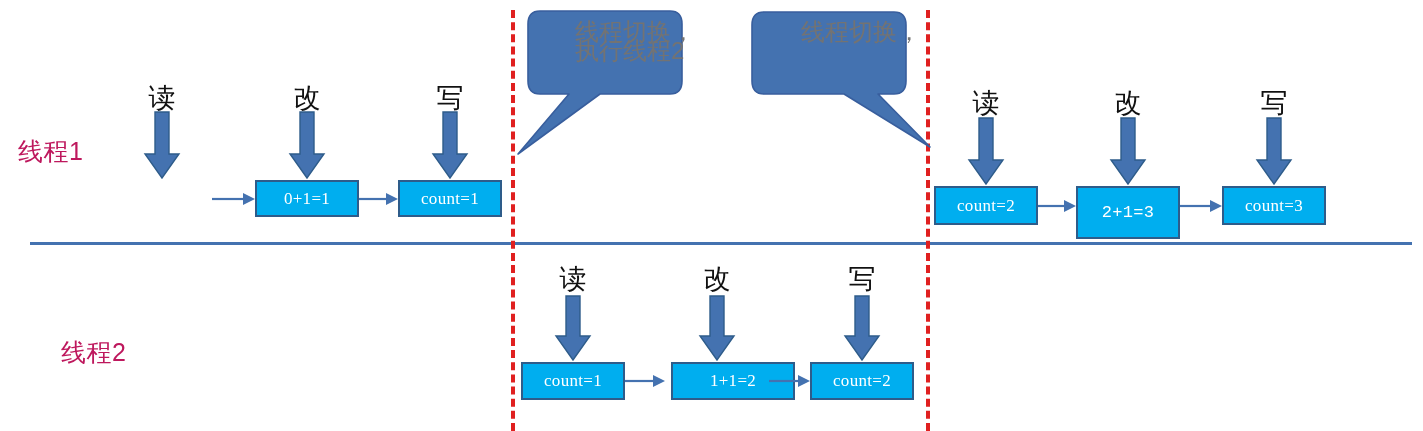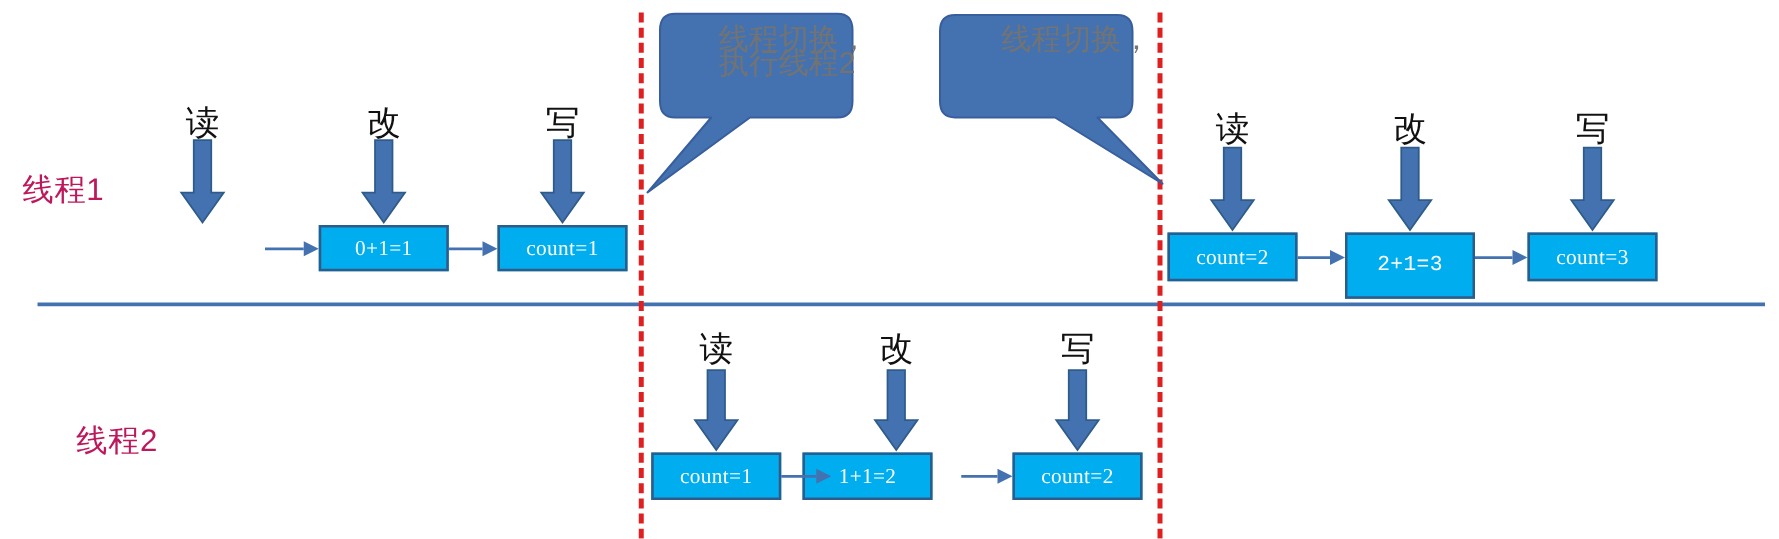--- a/index.html
+++ b/index.html
@@ -139,21 +139,21 @@
     <polygon points="12,0 26,0 26,40 36,40 19,64 2,40 12,40" fill="#4472B0" stroke="#2E5C8A" stroke-width="1.4"></polygon>
   </svg>
   <svg class="down-arrow" style="left:698px;top:296px;" width="38" height="66">
     <polygon points="12,0 26,0 26,40 36,40 19,64 2,40 12,40" fill="#4472B0" stroke="#2E5C8A" stroke-width="1.4"></polygon>
   </svg>
   <svg class="down-arrow" style="left:843px;top:296px;" width="38" height="66">
     <polygon points="12,0 26,0 26,40 36,40 19,64 2,40 12,40" fill="#4472B0" stroke="#2E5C8A" stroke-width="1.4"></polygon>
   </svg>
 
   <div class="value-box" style="left:521px;top:362px;width:104px;height:38px;">count=1</div>
-  <div class="value-box" style="left:642px;top:362px;width:104px;height:38px;">1+1=2</div>
+  <div class="value-box" style="left:671px;top:362px;width:124px;height:38px;">1+1=2</div>
   <div class="value-box" style="left:810px;top:362px;width:104px;height:38px;">count=2</div>
 
   <svg class="flow-arrow" style="left:625px;top:373px;" width="40" height="16">
     <line x1="0" y1="8" x2="28" y2="8" stroke="#4472B0" stroke-width="2.2"></line>
     <polygon points="28,2 40,8 28,14" fill="#4472B0"></polygon>
   </svg>
   <svg class="flow-arrow" style="left:769px;top:373px;" width="41" height="16">
     <line x1="0" y1="8" x2="29" y2="8" stroke="#4472B0" stroke-width="2.2"></line>
     <polygon points="29,2 41,8 29,14" fill="#4472B0"></polygon>
   </svg>

